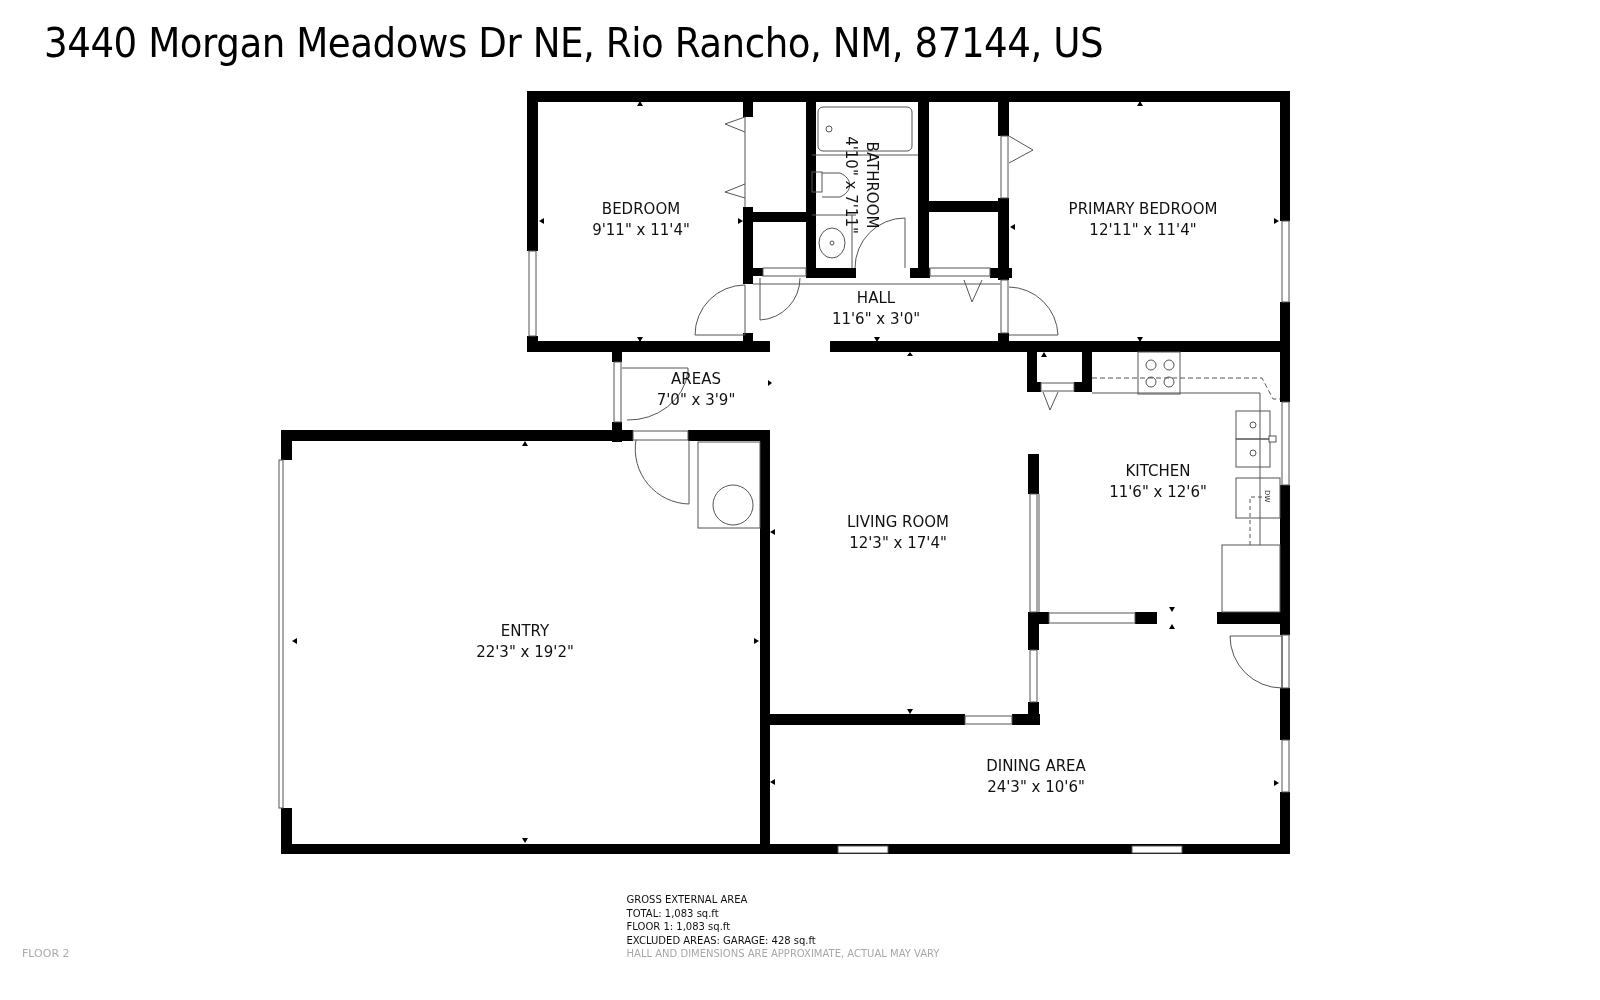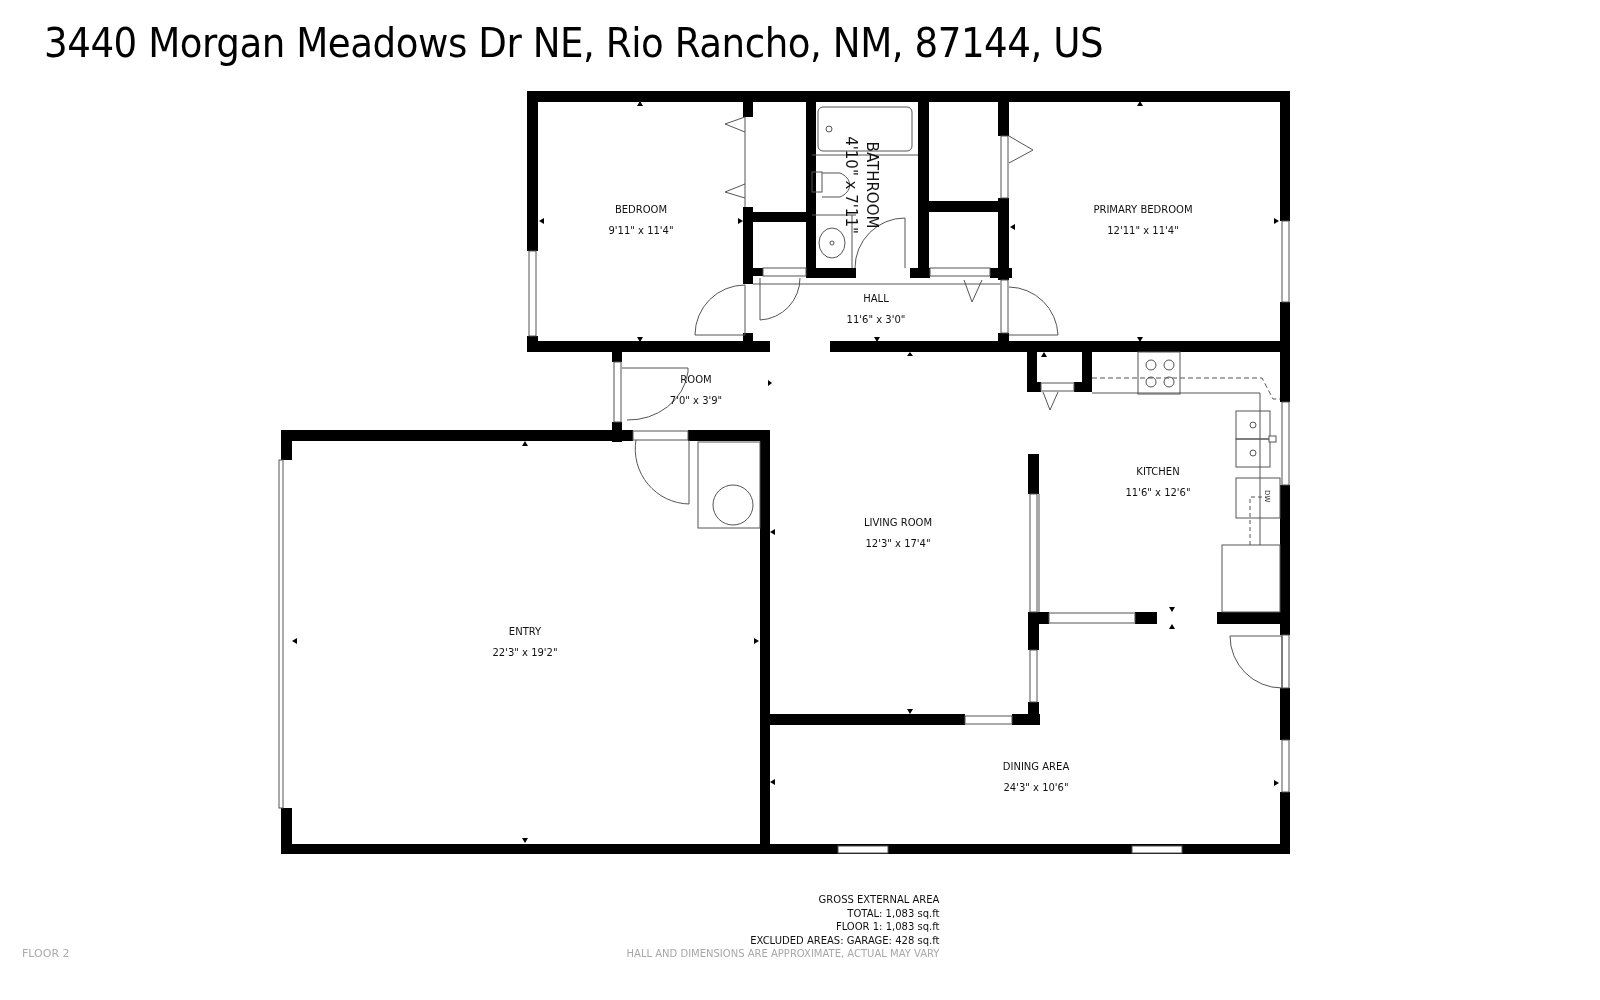--- a/index.html
+++ b/index.html
@@ -1,22 +1,22 @@
 <!DOCTYPE html>
 <html><head>
 <meta charset="utf-8">
 <style>
   html, body { margin:0; padding:0; background:#ffffff; }
   body { width:1600px; height:1000px; position:relative; overflow:hidden; font-family:"DejaVu Sans", sans-serif; color:#111; }
   .title { position:absolute; left:44px; top:20px; font-size:40px; font-family:"DejaVu Sans", sans-serif; letter-spacing:-0.5px; color:#000; white-space:nowrap; transform:scaleX(0.93); transform-origin:left top; }
   svg.plan { position:absolute; left:0; top:0; }
-  .room { position:absolute; text-align:center; font-size:10px; line-height:21px; color:#111; white-space:nowrap; transform:translate(-50%,-50%); }
+  .room { position:absolute; text-align:center; font-size:15px; line-height:21px; color:#111; white-space:nowrap; transform:translate(-50%,-50%); }
   .room span { display:block; }
   .room.rot { transform:translate(-50%,-50%) rotate(90deg); font-size:15px; }
-  .area { position:absolute; left:783px; top:893px; transform:translateX(-50%); text-align:right; font-size:10px; line-height:13.5px; color:#111; white-space:nowrap; }
+  .area { position:absolute; left:783px; top:893px; transform:translateX(-50%); text-align:left; font-size:10px; line-height:13.5px; color:#111; white-space:nowrap; }
   .area .disc { color:#a8a8a8; }
   .floor-label { position:absolute; left:22px; top:947px; font-size:11px; color:#aaa; }
 </style>
 </head>
 <body>
 
 <div class="title">3440 Morgan Meadows Dr NE, Rio Rancho, NM, 87144, US</div>
 
 <svg class="plan" width="1600" height="1000" viewBox="0 0 1600 1000">
   <g fill="#000">
@@ -219,21 +219,21 @@
 </div>
 <div class="room" style="left:1143px; top:220px;">
   <span>PRIMARY BEDROOM</span>
   <span>12'11" x 11'4"</span>
 </div>
 <div class="room" style="left:876px; top:309px;">
   <span>HALL</span>
   <span>11'6" x 3'0"</span>
 </div>
 <div class="room" style="left:696px; top:390px;">
-  <span>ROOM</span>
+  <span>AREAS</span>
   <span>7'0" x 3'9"</span>
 </div>
 <div class="room" style="left:1158px; top:482px;">
   <span>KITCHEN</span>
   <span>11'6" x 12'6"</span>
 </div>
 <div class="room" style="left:898px; top:533px;">
   <span>LIVING ROOM</span>
   <span>12'3" x 17'4"</span>
 </div>

